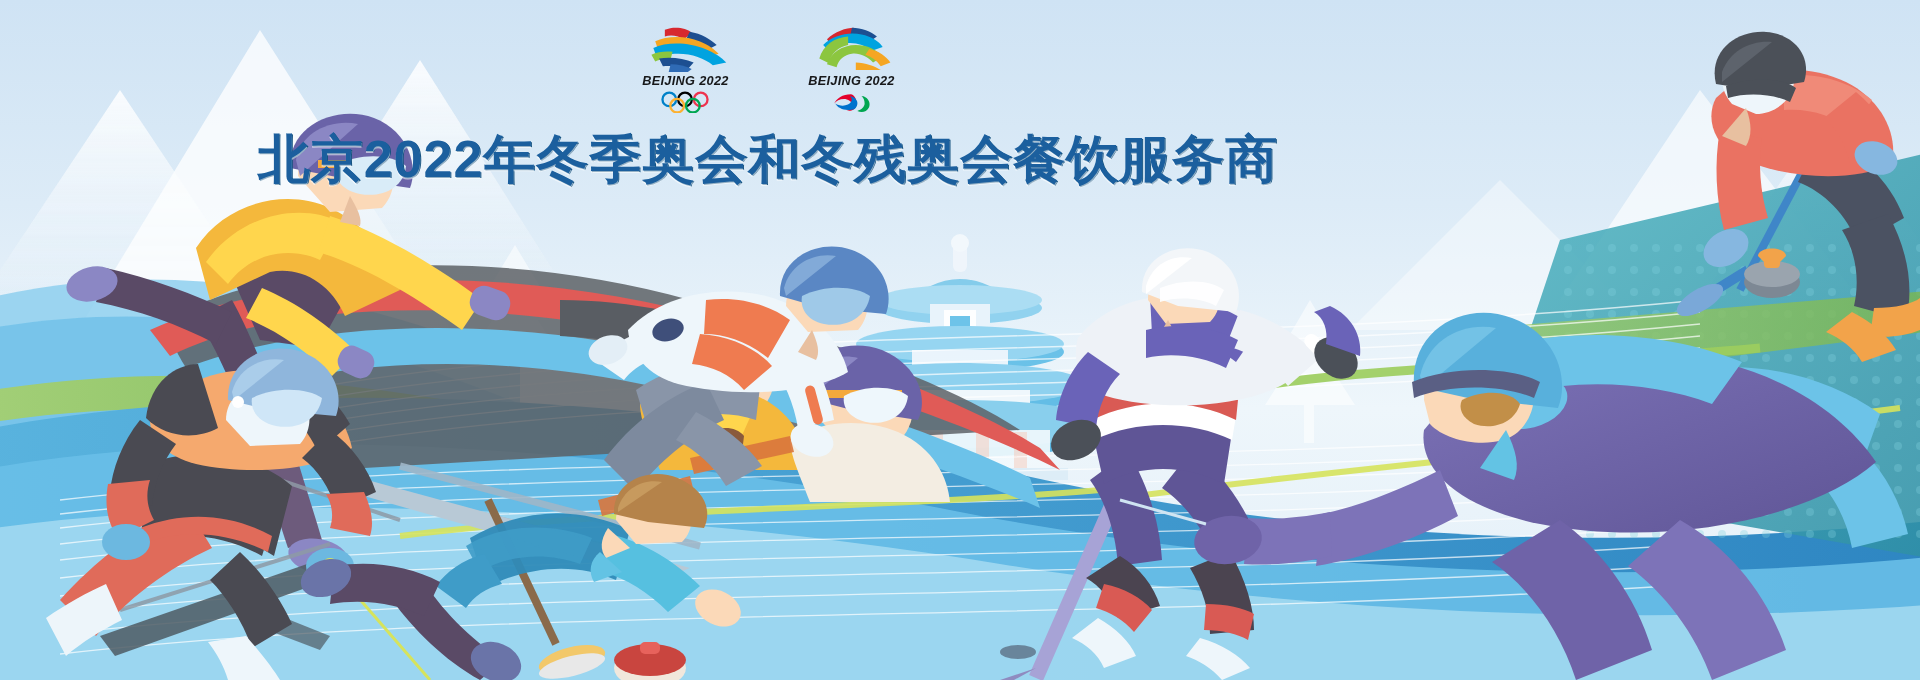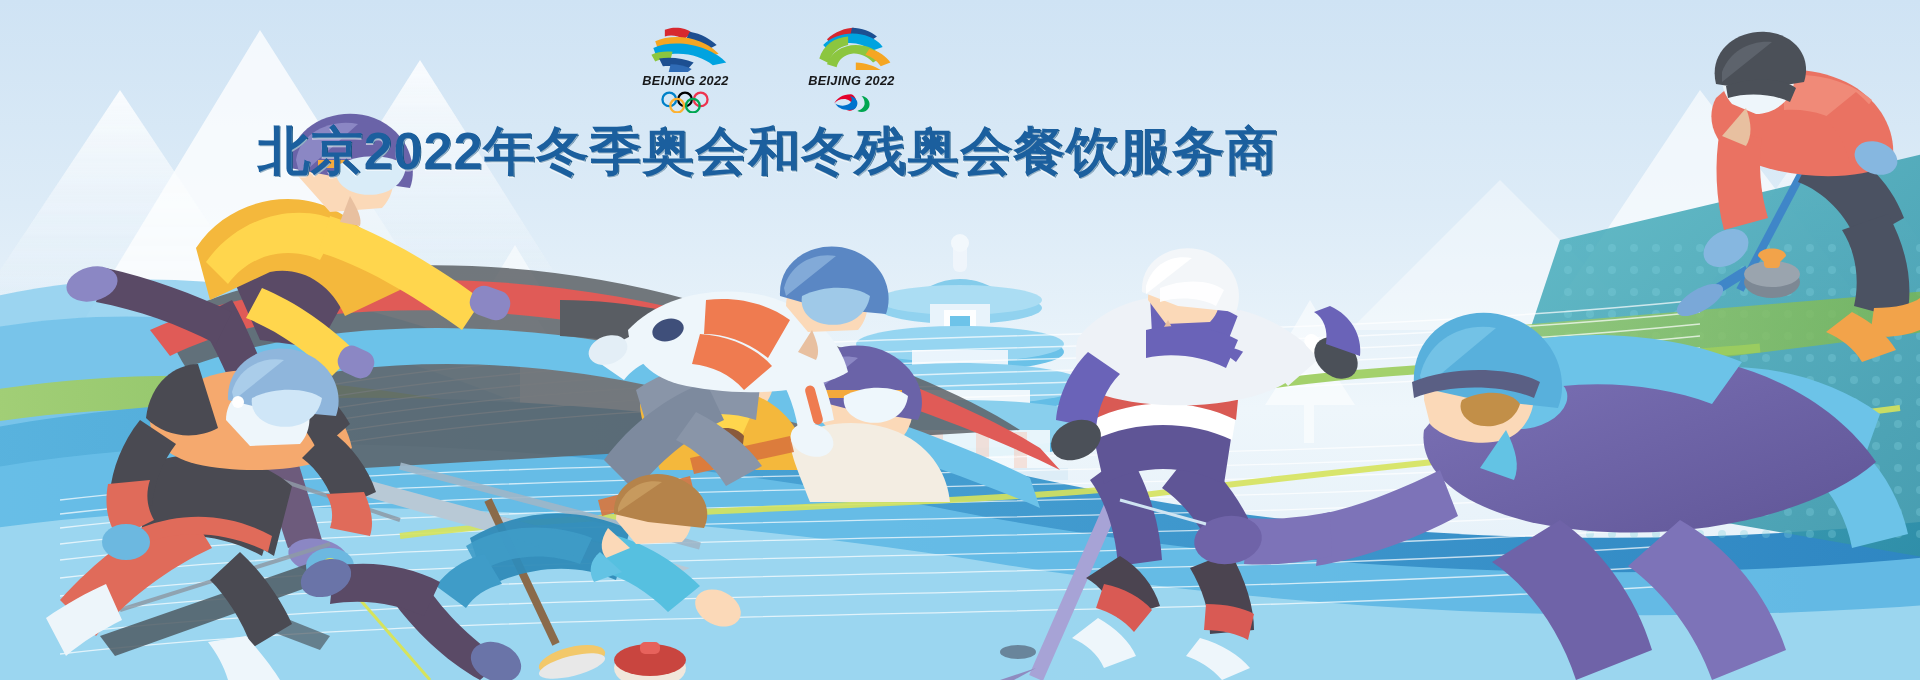--- a/index.html
+++ b/index.html
@@ -15,21 +15,21 @@
   #header{position:absolute;left:0;top:0;width:1536px;height:215px;z-index:40;
           display:flex;flex-direction:column;align-items:center;pointer-events:none;}
   #emblems{display:flex;align-items:flex-start;justify-content:center;gap:46px;margin-top:24px;}
   .emblem{display:flex;flex-direction:column;align-items:center;width:120px;}
   .emblem-mark{height:48px;width:110px;}
   .emblem-word{font-family:"Liberation Sans",sans-serif;font-weight:bold;font-style:italic;
       font-size:12.5px;letter-spacing:.3px;color:#17181a;margin-top:2px;white-space:nowrap;
       transform:scaleX(1.02);}
   .emblem-sub{height:22px;margin-top:3px;}
   #page-title{
-    margin-top:12px;
+    margin-top:20px;
     font-family:"Liberation Sans","DejaVu Sans",sans-serif;
     font-weight:bold;font-size:52px;line-height:1;letter-spacing:1px;
     color:#1b5f9e;
     text-shadow:0 2px 0 rgba(255,255,255,.55), 1px 1px 0 #16537f;
     white-space:nowrap;
   }
 </style>
 </head>
 <body>
 

